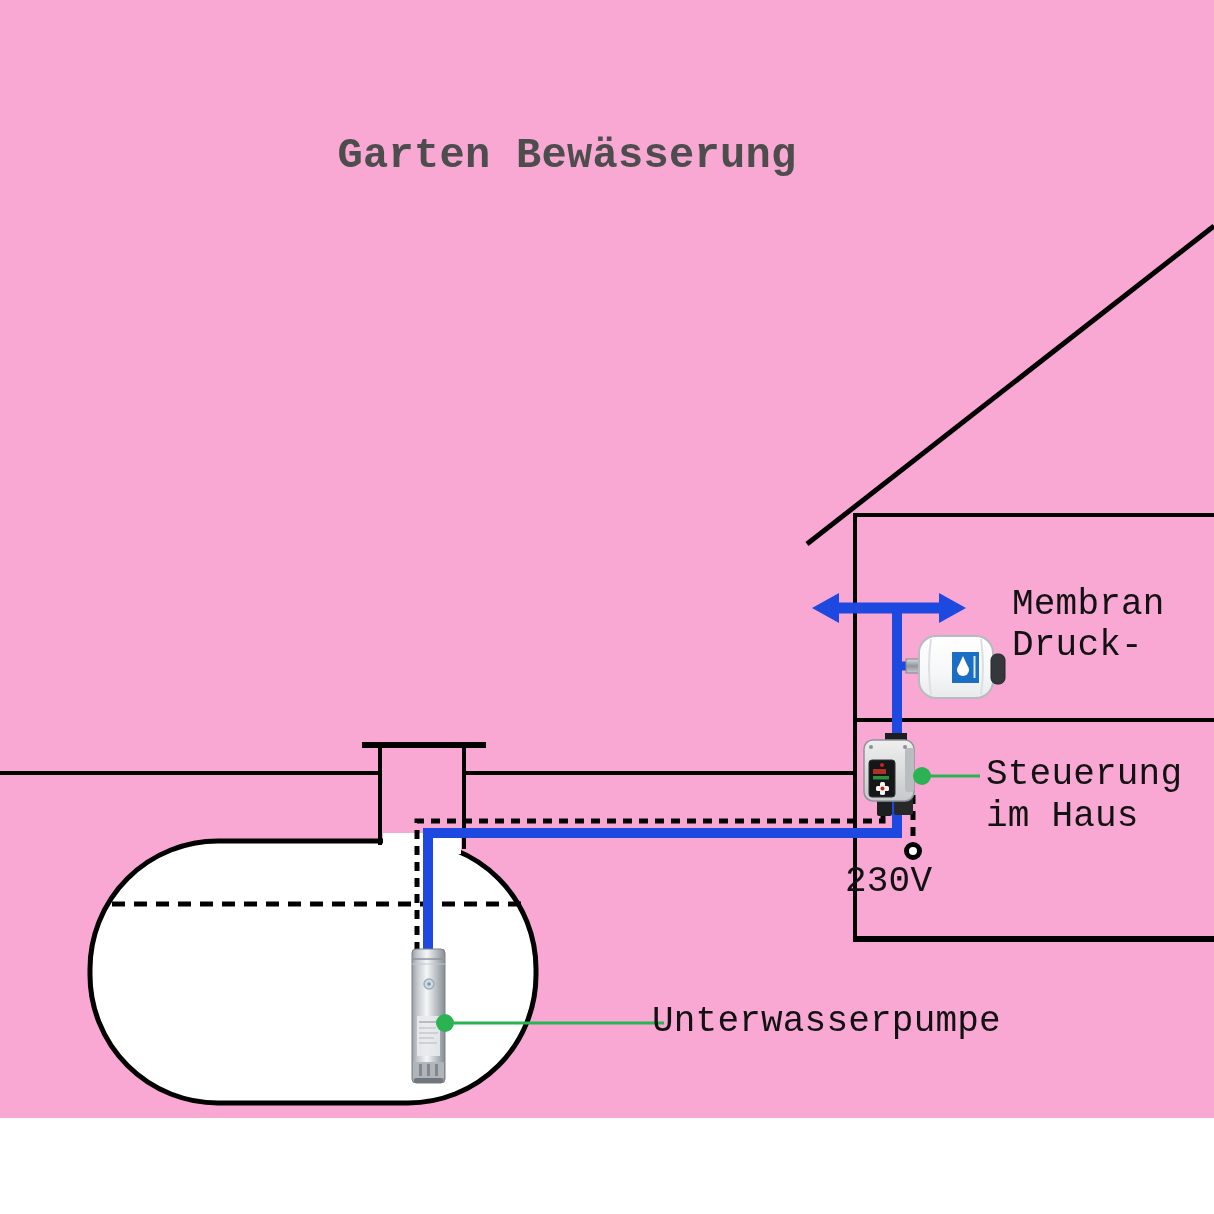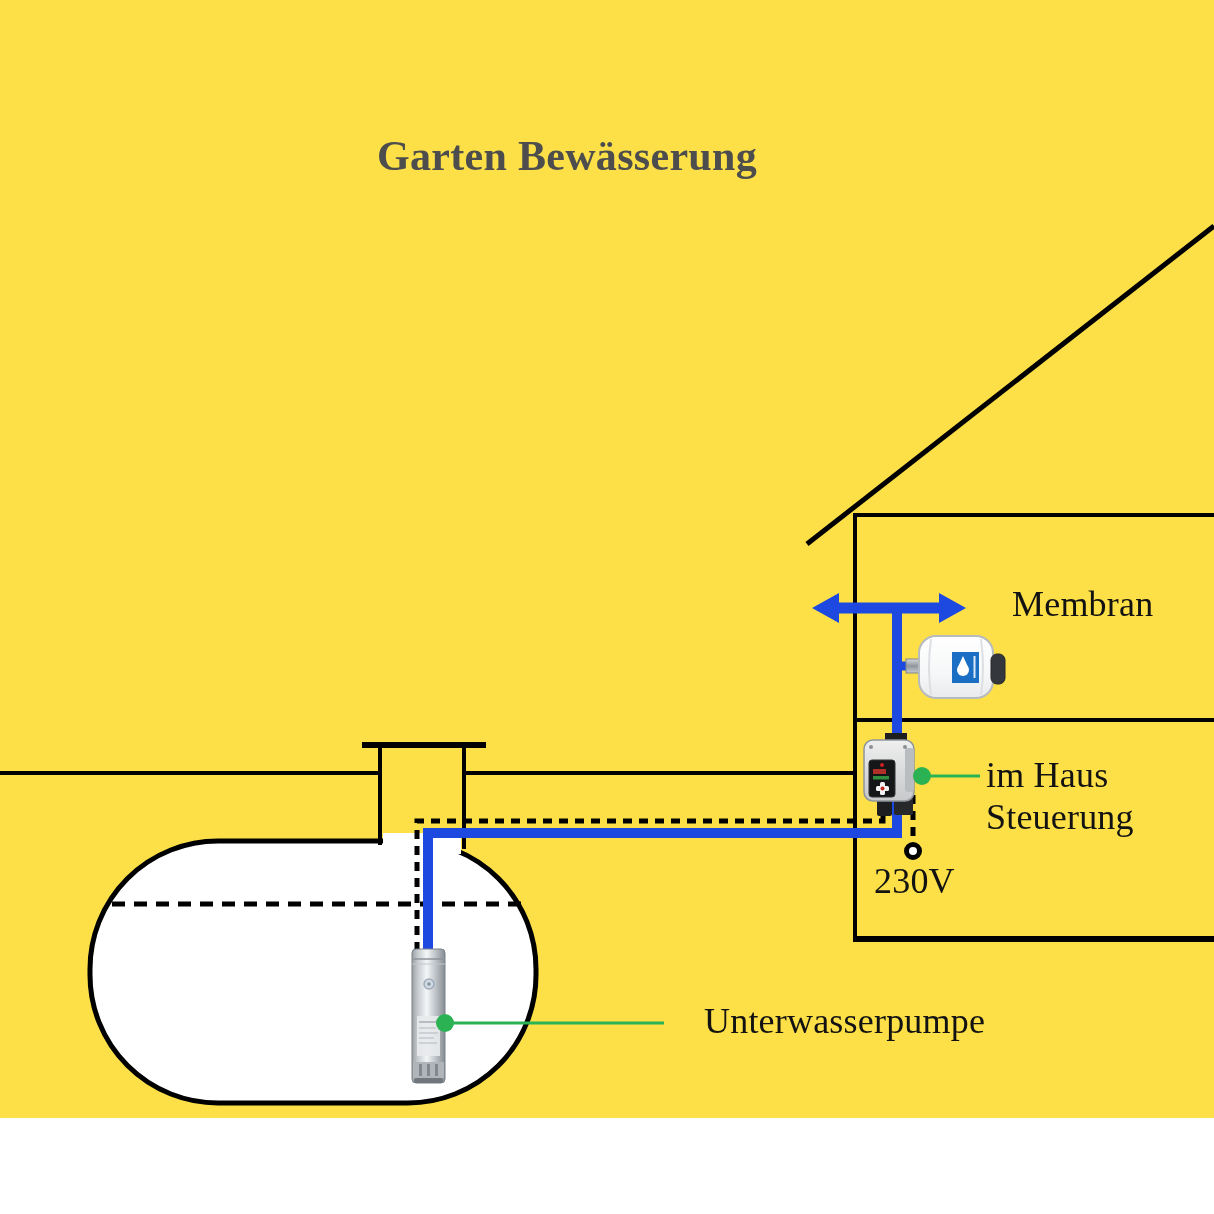--- a/index.html
+++ b/index.html
@@ -1,39 +1,39 @@
 <!DOCTYPE html>
 <html><head>
 <meta charset="utf-8">
 <style>
   html,body{margin:0;padding:0;background:#ffffff;}
   .canvas{
     position:relative;
     width:1214px;height:1118px;
-    background:#fde047;
+    background:#f9a8d4;
     overflow:hidden;
-    font-family:Liberation Serif, serif;
+    font-family:Liberation Mono, monospace;
   }
   .artwork{position:absolute;left:0;top:0;}
   .title{
     position:absolute;left:257px;top:131px;width:620px;
     text-align:center;
     font-weight:700;font-size:42px;line-height:50px;
     color:#4d4d4d;letter-spacing:0.3px;
   }
   .label{
     position:absolute;
     font-weight:400;font-size:36px;line-height:41px;
     color:#121212;letter-spacing:0.2px;
     white-space:nowrap;
   }
   .membran{left:1012px;top:584px;}
   .steuerung{left:986px;top:754px;line-height:42px;}
-  .voltage{left:874px;top:861px;}
-  .pump-label{left:704px;top:1001px;}
+  .voltage{left:845px;top:861px;}
+  .pump-label{left:652px;top:1001px;}
 </style>
 </head>
 <body>
 
 <div class="canvas">
 
   <svg class="artwork" width="1214" height="1214" viewBox="0 0 1214 1214">
     <defs>
       <linearGradient id="pumpBody" x1="0" y1="0" x2="1" y2="0">
         <stop offset="0" stop-color="#9aa0a6"></stop>
@@ -150,24 +150,25 @@
     <circle cx="922" cy="776" r="9" fill="#2bb252"></circle>
     <circle cx="445" cy="1023" r="9" fill="#2bb252"></circle>
   </svg>
 
   <div class="title">
     <div>Garten Bewässerung</div>
   </div>
 
   <div class="label membran">
     <div>Membran</div>
+    <div>Druck-</div>
   </div>
 
   <div class="label steuerung">
+    <div>Steuerung</div>
     <div>im Haus</div>
-    <div>Steuerung</div>
   </div>
 
   <div class="label voltage">230V</div>
 
   <div class="label pump-label">Unterwasserpumpe</div>
 
 </div>
 
 </body></html>

